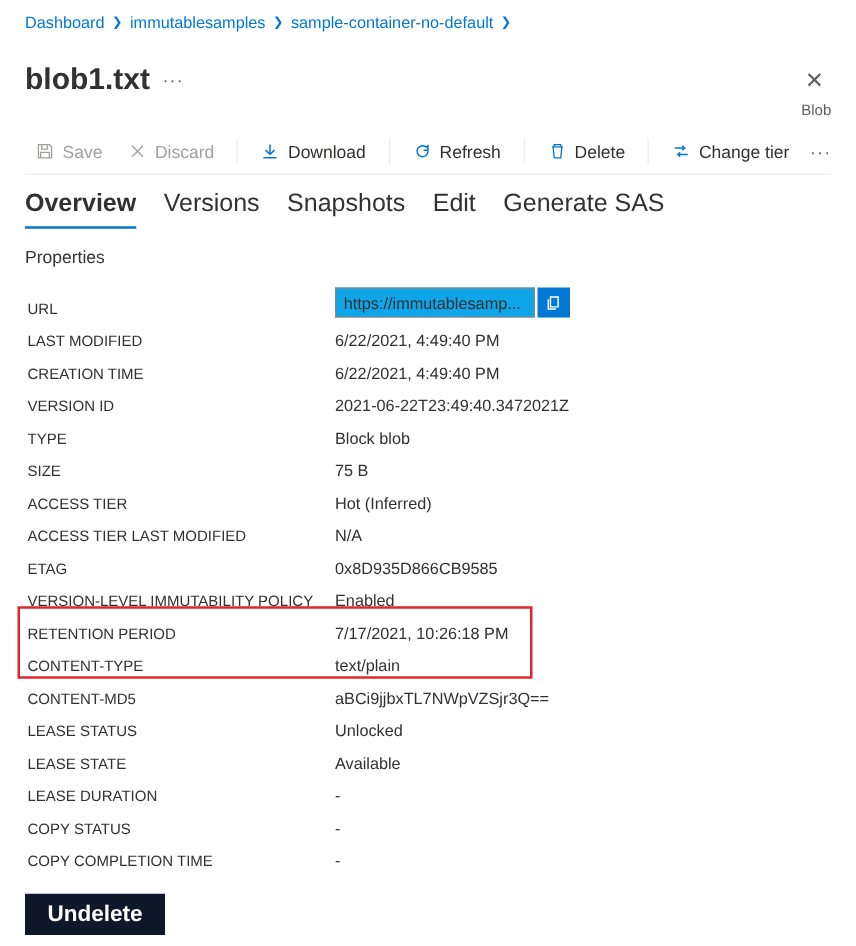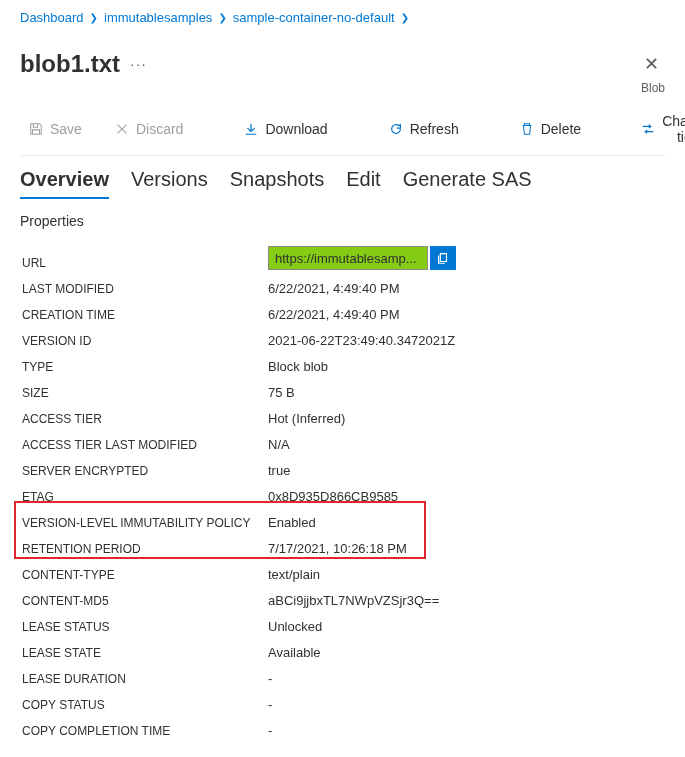--- a/index.html
+++ b/index.html
@@ -33,21 +33,21 @@
       font-size: 24px;
       font-weight: 600;
       color: #323130;
     }
     .title-ell { color: #605e5c; cursor: pointer; font-size:14px; letter-spacing:1px;}
     .close-x { font-size: 18px; color: #605e5c; cursor: pointer; padding:4px 6px;}
     .subtitle { font-size: 12px; color: #605e5c; margin-top: 2px; margin-bottom: 14px; text-align: right; }
     .toolbar {
       display: flex;
       align-items: center;
-      gap: 16px;
+      gap: 4px;
       border-bottom: 1px solid #edebe9;
       padding-bottom: 6px;
       margin-bottom: 12px;
     }
     .tbtn {
       display: flex;
       align-items: center;
       gap: 6px;
       padding: 4px 8px;
       font-size: 14px;
@@ -96,21 +96,21 @@
       color: #323130;
     }
     .url-box {
       display: flex;
       align-items: center;
     }
     .url-input {
       width: 160px;
       height: 24px;
       border: 1px solid #8a8886;
-      background: #84cc16;
+      background: #0ea5e9;
       font-size: 13px;
       padding: 0 6px;
       color: #323130;
       white-space: nowrap;
       overflow: hidden;
       text-overflow: ellipsis;
       display:flex;
       align-items:center;
     }
     .copy-btn {
@@ -275,24 +275,20 @@
       </div>
     <div class="prop-row">
         <div class="prop-label">ACCESS TIER</div>
         <div class="prop-value">Hot (Inferred)</div>
       </div>
     <div class="prop-row">
         <div class="prop-label">ACCESS TIER LAST MODIFIED</div>
         <div class="prop-value">N/A</div>
       </div>
     <div class="prop-row">
-        <div class="prop-label">SERVER ENCRYPTED</div>
-        <div class="prop-value">true</div>
-      </div>
-    <div class="prop-row">
         <div class="prop-label">ETAG</div>
         <div class="prop-value">0x8D935D866CB9585</div>
       </div>
 
     <div id="hl-start"></div>
     <div class="prop-row">
         <div class="prop-label">VERSION-LEVEL IMMUTABILITY POLICY</div>
         <div class="prop-value">Enabled</div>
       </div>
     <div class="prop-row">

